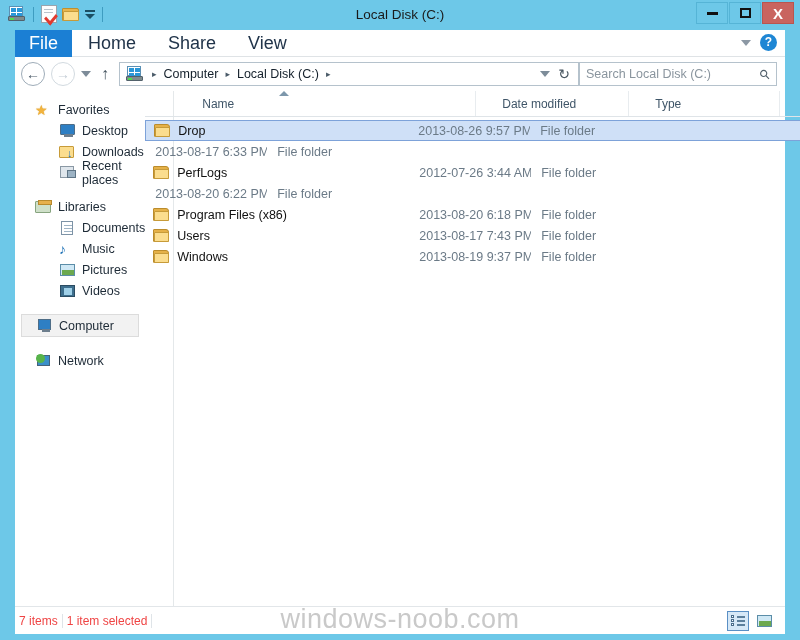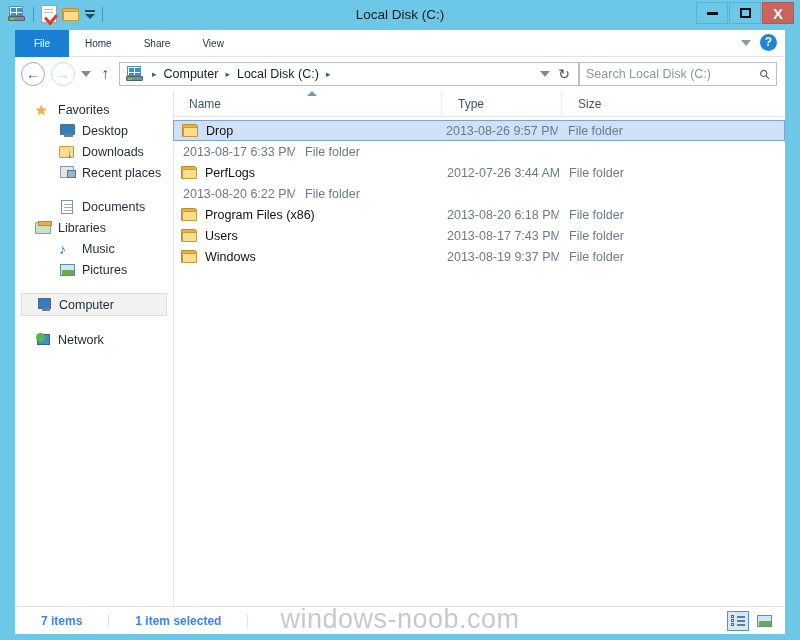--- a/index.html
+++ b/index.html
@@ -58,21 +58,21 @@
   .wbtn .min { width: 11px; height: 3px; background: #111; }
   .wbtn .max { width: 11px; height: 10px; border: 2px solid #111; }
   .wbtn .cls { color: #fff; font-size: 15px; font-weight: bold; line-height: 1; }
 
   
   .ribbon {
     position: absolute; left: 15px; top: 30px; width: 770px; height: 27px;
     background: #ffffff; border-bottom: 1px solid #dfe3e6;
   }
   .tabs { display: flex; height: 27px; }
-  .tab { height: 27px; line-height: 27px; padding: 0 16px; font-size: 10px; color: #21344a; }
+  .tab { height: 27px; line-height: 27px; padding: 0 16px; font-size: 18px; color: #21344a; }
   .tab.file { background: #1b7fd4; color: #fff; min-width: 54px; text-align: center; padding: 0 14px; }
   .ribbon-right { position: absolute; right: 8px; top: 4px; display: flex; align-items: center; gap: 9px; }
   .collapse-chev { width: 0; height: 0; border-left: 5px solid transparent; border-right: 5px solid transparent; border-top: 6px solid #8c98a4; }
   .help-ico { width: 17px; height: 17px; border-radius: 50%; background: #1e86d4;
               color: #fff; font-size: 12px; font-weight: bold; text-align: center; line-height: 17px; }
 
   
   .addrbar {
     position: absolute; left: 15px; top: 57px; width: 770px; height: 34px;
     background: #fff; display: flex; align-items: center;
@@ -133,40 +133,40 @@
   .cmp { position: absolute; left: 2px; top: 1px; width: 13px; height: 11px; background: #2e7fc4; border: 1px solid #4e6d87; }
   .cmp:after { content:""; position:absolute; left:3px; bottom:-3px; width:8px; height:3px; background:#6d7e8d; }
   .net { position: absolute; left: 2px; top: 2px; width: 13px; height: 11px; background: #3a8fc9; border: 1px solid #46627a; }
   .net:before { content:""; position:absolute; left:-2px; top:-2px; width:9px; height:9px; border-radius:50%; background:#57b44a; }
 
   .sb-divider { position: absolute; left: 158px; top: 0; width: 1px; height: 515px; background: #e4e8ea; }
 
   
   .filearea { flex: 1; position: relative; }
   .headers { display: flex; height: 26px; border-bottom: 1px solid #dfe4e8; position: relative; }
-  .hcell { font-size: 12px; color: #3f5568; line-height: 26px; padding-left: 16px; border-left: 1px solid #e8ecef; position: relative; }
+  .hcell { font-size: 12px; color: #3f5568; line-height: 26px; padding-left: 26px; border-left: 1px solid #e8ecef; position: relative; margin-left: 31px; }
   .hcell:first-child { border-left: none; }
   .sortmark { position: absolute; left: 134px; top: 0; width: 0; height: 0;
               border-left: 5px solid transparent; border-right: 5px solid transparent; border-bottom: 5px solid #7d97ab; }
   .rows { padding-top: 3px; }
   .row { display: flex; align-items: center; height: 21px; font-size: 12.5px; }
   .row.selected { background: #cfe0f7; border: 1px solid #7da2d9; }
   .cell { padding-left: 10px; overflow: hidden; white-space: nowrap; }
   .cell.name { display: flex; align-items: flex-end; color: #111; padding-left: 8px; }
   .cell.date, .cell.type, .cell.size { color: #6b7a87; }
   .rowfolder { width: 17px; height: 14px; position: relative; margin-right: 7px; flex: none; }
   .rowfolder .b { position: absolute; left: 0; top: 0; width: 16px; height: 13px; background: #e5b148; border: 1px solid #bb8c2c; border-radius: 1px 3px 1px 1px; }
   .rowfolder .f { position: absolute; left: 1px; top: 3px; width: 15px; height: 10px; background: #fbdd8e; border: 1px solid #c79b39; border-radius: 1px; }
 
   
   .statusbar {
     position: absolute; left: 15px; top: 606px; width: 770px; height: 28px;
     background: #fff; border-top: 1px solid #e2e6e9; display: flex; align-items: center;
   }
-  .st-item { font-size: 12px; color: #3b82f6; padding: 0 26px; position: relative; font-weight: bold; }
+  .st-item { font-size: 12px; color: #ef4444; padding: 0 4px; position: relative; }
   .st-div { width: 1px; height: 14px; background: #dfe4e8; }
   .viewbtns { position: absolute; right: 10px; display: flex; gap: 4px; }
   .vbtn { width: 22px; height: 20px; display: flex; align-items: center; justify-content: center; }
   .vbtn.active { background: #d6e8f7; border: 1px solid #5a8fc4; }
   .det-ico { width: 14px; height: 12px; position: relative; }
   .det-ico .dot { position: absolute; left: 0; width: 3px; height: 3px; border: 1px solid #4a6c8a; background: #fff; }
   .det-ico .ln { position: absolute; left: 6px; width: 8px; height: 2px; background: #5c7f9c; }
   .tile-ico { width: 15px; height: 12px; background: #cfe8f5; border: 1px solid #5b8da8; position: relative; }
   .tile-ico:after { content:""; position:absolute; left:1px; bottom:0; width:12px; height:5px; background:#6ca94f; }
 
@@ -284,45 +284,51 @@
       </div>
       <div class="nav-row child">
         <span class="nav-ico">
             <span class="rp"></span>
           </span>
         <span>Recent places</span>
       </div>
 
       <div class="nav-gap"></div>
 
+      <div class="nav-row">
+        <span class="nav-ico">
+            <span class="lib"></span>
+          </span>
+        <span>Libraries</span>
+      </div>
       <div class="nav-row child">
         <span class="nav-ico">
             <span class="doc">
               <i style="top:3px"></i>
               <i style="top:6px"></i>
               <i style="top:9px"></i>
             </span>
           </span>
         <span>Documents</span>
       </div>
-      <div class="nav-row">
-        <span class="nav-ico">
-            <span class="lib"></span>
-          </span>
-        <span>Libraries</span>
-      </div>
       <div class="nav-row child">
         <span class="nav-ico"><span class="music">♪</span></span>
         <span>Music</span>
       </div>
       <div class="nav-row child">
         <span class="nav-ico">
             <span class="pic"></span>
           </span>
         <span>Pictures</span>
+      </div>
+      <div class="nav-row child">
+        <span class="nav-ico">
+            <span class="vid"></span>
+          </span>
+        <span>Videos</span>
       </div>
 
       <div class="nav-gap"></div>
 
       <div class="nav-row sel">
         <span class="nav-ico">
             <span class="cmp"></span>
           </span>
         <span>Computer</span>
       </div>
@@ -334,20 +340,21 @@
             <span class="net"></span>
           </span>
         <span>Network</span>
       </div>
       <div class="sb-divider"></div>
     </div>
 
     <div class="filearea">
       <div class="headers">
         <div class="hcell" style="width:268px">Name</div>
+        <div class="hcell" style="width:122px">Date modified</div>
         <div class="hcell" style="width:120px">Type</div>
         <div class="hcell" style="width:80px">Size</div>
         <div class="sortmark"></div>
       </div>
       <div class="rows">
         <div class="row selected">
           <div class="cell name" style="width:262px">
             <span class="rowfolder">
                 <span class="b"></span>
                 <span class="f"></span>

